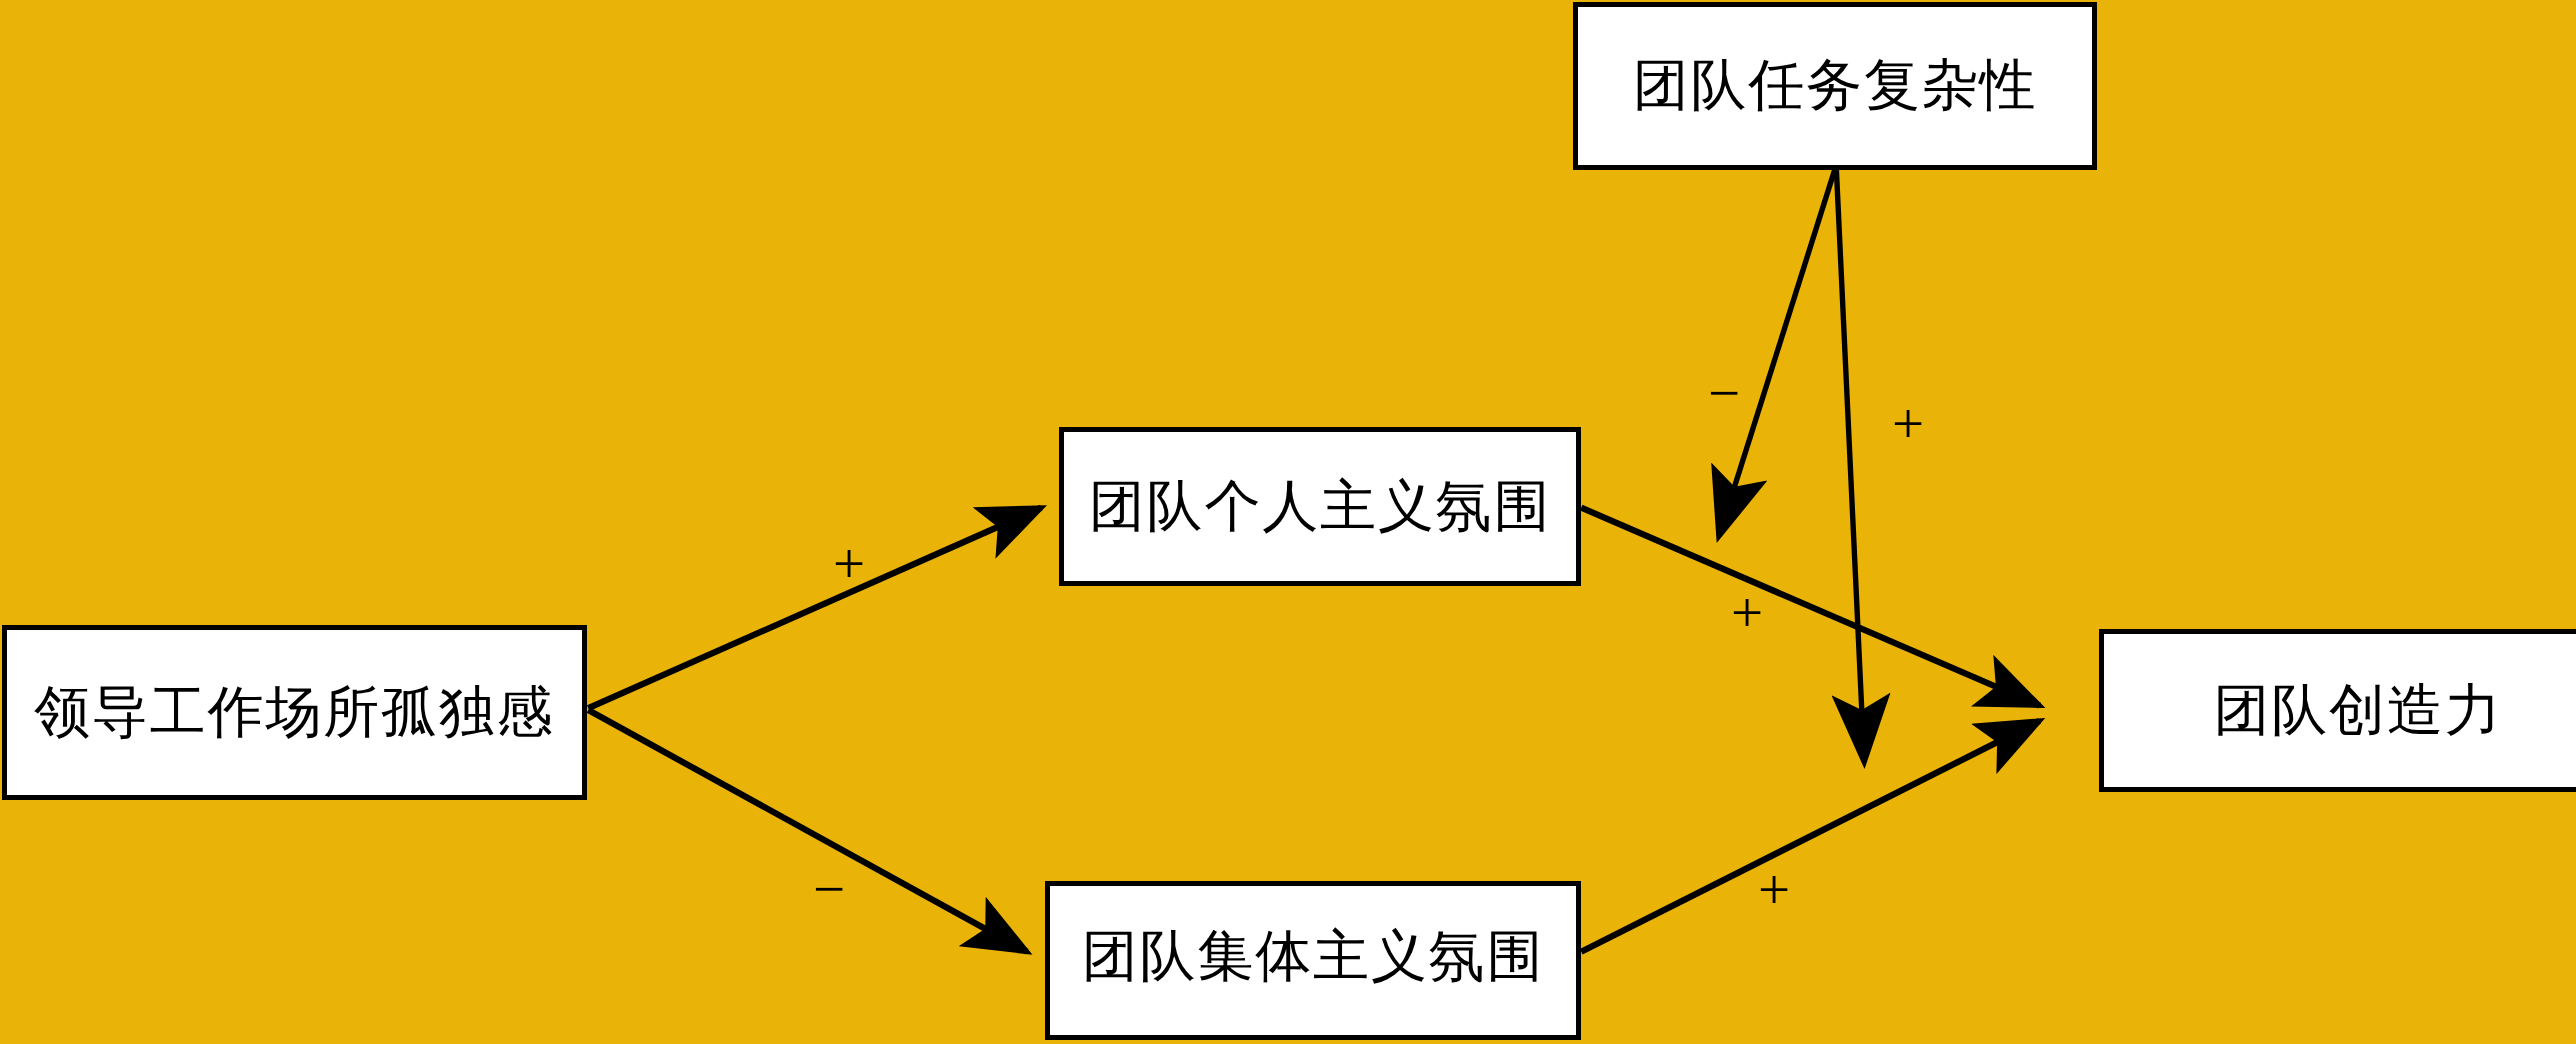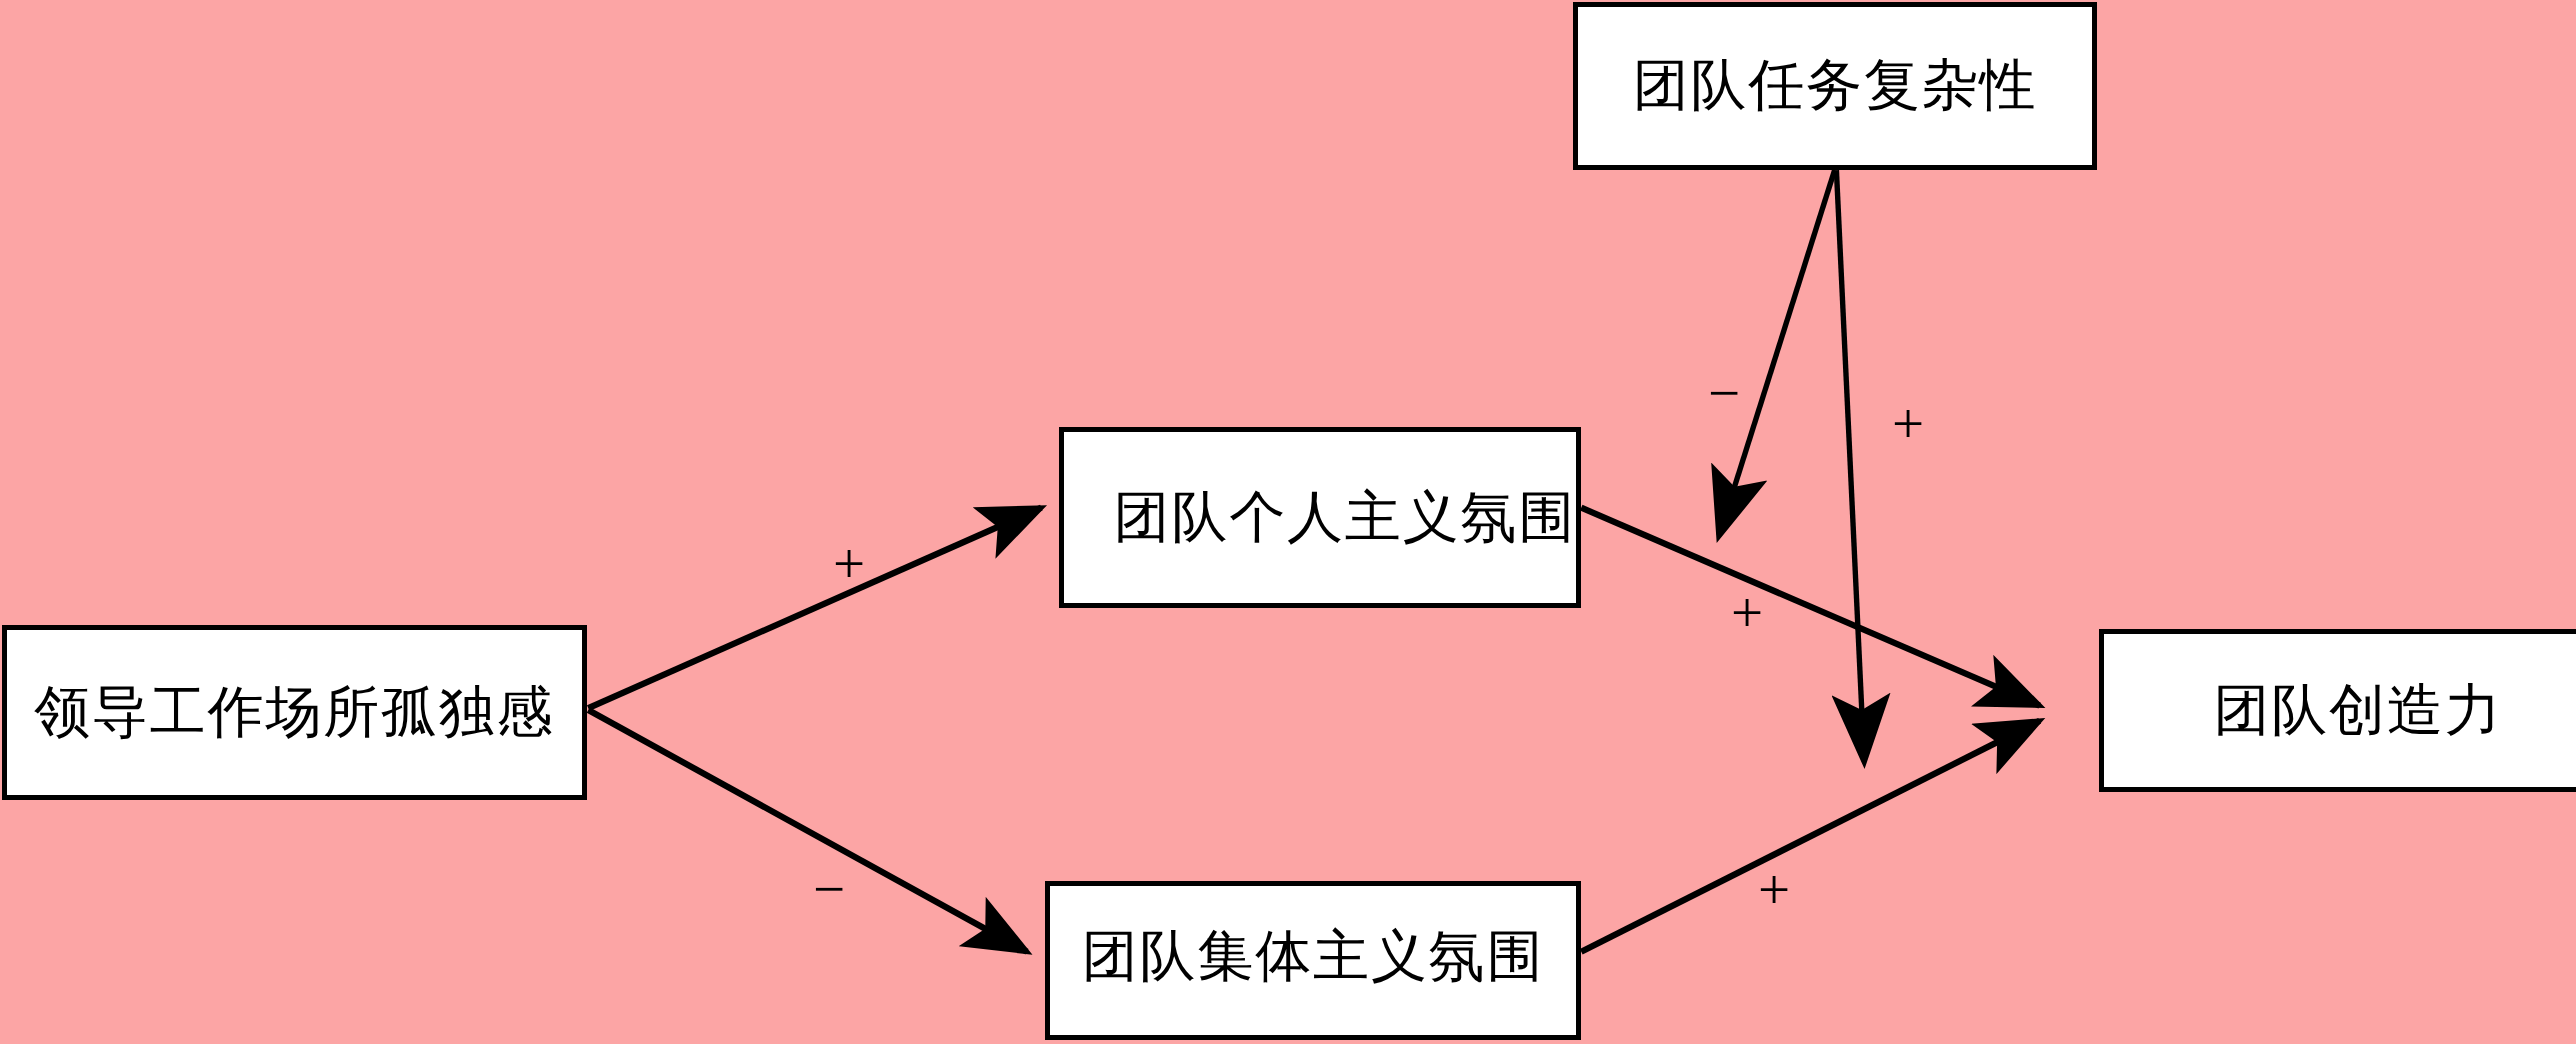--- a/index.html
+++ b/index.html
@@ -8,21 +8,21 @@
     padding: 0;
     background: #ffffff;
   }
   body {
     font-family: "Liberation Serif", "DejaVu Serif", serif;
   }
   #diagram-root {
     position: relative;
     width: 2576px;
     height: 1044px;
-    background: #fca5a5;
+    background: #eab308;
     overflow: hidden;
   }
   #diagram-svg {
     position: absolute;
     left: 0;
     top: 0;
     width: 2576px;
     height: 1044px;
   }
   .node-box {
@@ -81,21 +81,21 @@
   </svg>
 
   <div class="node-box" style="left:1573px; top:1.8px; width:524px; height:168px;">
     <span class="node-label">团队任务复杂性</span>
   </div>
 
   <div class="node-box" style="left:1.8px; top:625px; width:585px; height:175px;">
     <span class="node-label">领导工作场所孤独感</span>
   </div>
 
-  <div class="node-box" style="left:1059px; top:427px; width:522px; height:181px;justify-content:flex-end;">
+  <div class="node-box" style="left:1059px; top:427px; width:522px; height:159px;">
     <span class="node-label">团队个人主义氛围</span>
   </div>
 
   <div class="node-box" style="left:1045px; top:881px; width:536px; height:159px;font-family:Liberation Mono, monospace;">
     <span class="node-label">团队集体主义氛围</span>
   </div>
 
   <div class="node-box" style="left:2052px; top:629px; width:518px; height:163px;margin-left:47px;">
     <span class="node-label">团队创造力</span>
   </div>

